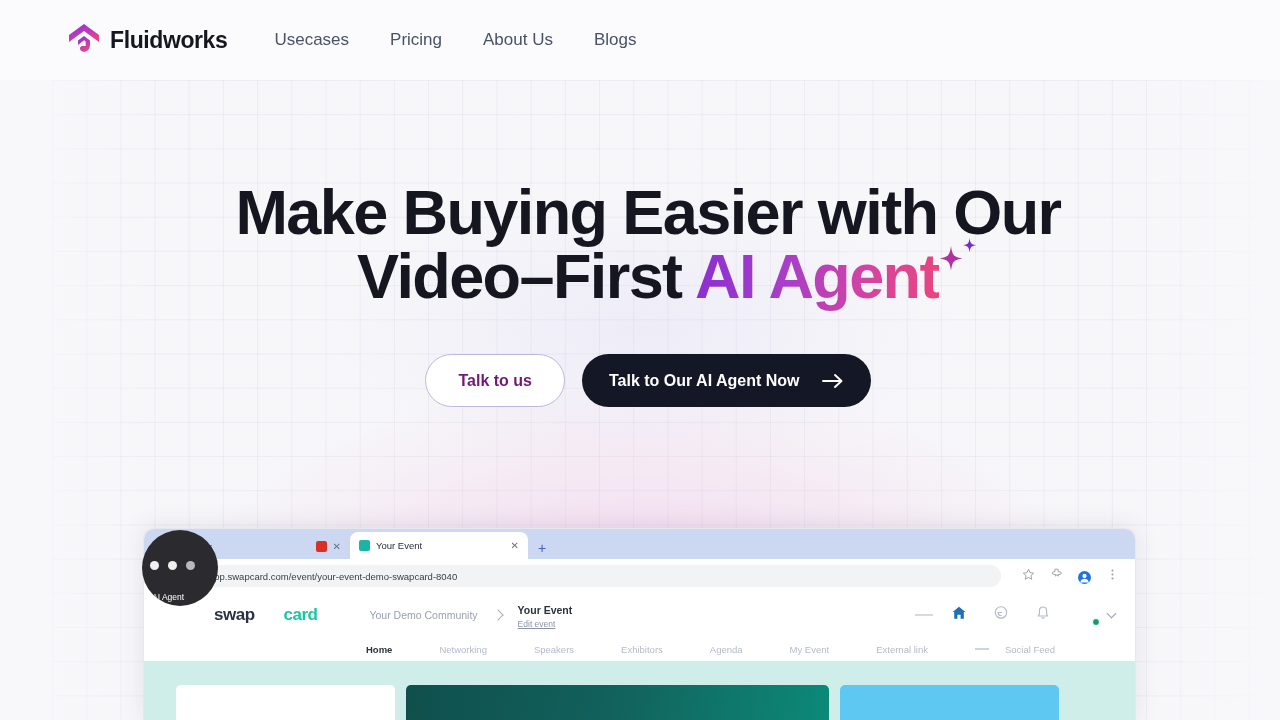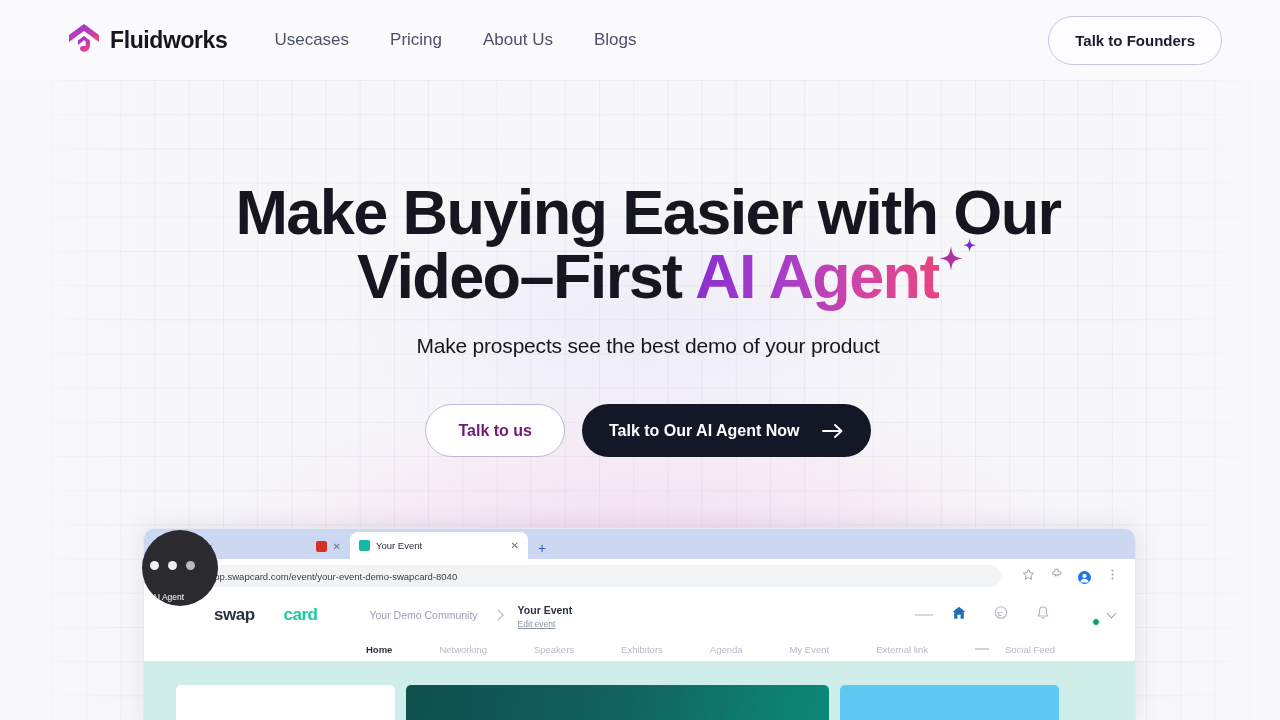--- a/index.html
+++ b/index.html
@@ -226,38 +226,36 @@
     </div>
 
     <nav class="mainnav">
       <a href="#">Usecases</a>
       <a href="#">Pricing</a>
       <a href="#">About Us</a>
       <a href="#">Blogs</a>
     </nav>
 
     <div class="nav-spacer"></div>
-    <button class="founders-btn">Talk to Founders</button>
   </header>
 
   <section class="hero">
     <h1 class="headline">
       <span>Make Buying Easier with Our</span><br>
       <span class="line2">
         <span>Video–First </span><span class="ai-agent">AI Agent</span>
         <span class="sparkles">
           <svg viewBox="0 0 46 46" width="46" height="46">
             <path d="M16 10 C17.4 19.6 18.6 20.8 27.4 22.4 C18.6 24 17.4 25.2 16 34.4 C14.6 25.2 13.4 24 4.6 22.4 C13.4 20.8 14.6 19.6 16 10 Z" fill="#b0319f"></path>
             <path d="M34.6 2 C35.4 7.6 36 8.2 41 9.2 C36 10.2 35.4 10.8 34.6 16.2 C33.8 10.8 33.2 10.2 28.2 9.2 C33.2 8.2 33.8 7.6 34.6 2 Z" fill="#7a2ad0"></path>
           </svg>
         </span>
       </span>
     </h1>
 
-    <p class="subtitle">Make prospects see the best demo of your product</p>
 
     <div class="cta-row">
       <button class="btn-light">Talk to us</button>
       <button class="btn-dark">
         <span>Talk to Our AI Agent Now</span>
         <span>
           <svg class="arrow-ico" viewBox="0 0 22 16">
             <path d="M1 8 H19 M13 2 L19.5 8 L13 14" stroke="#fff" stroke-width="1.9" fill="none" stroke-linecap="round" stroke-linejoin="round"></path>
           </svg>
         </span>

